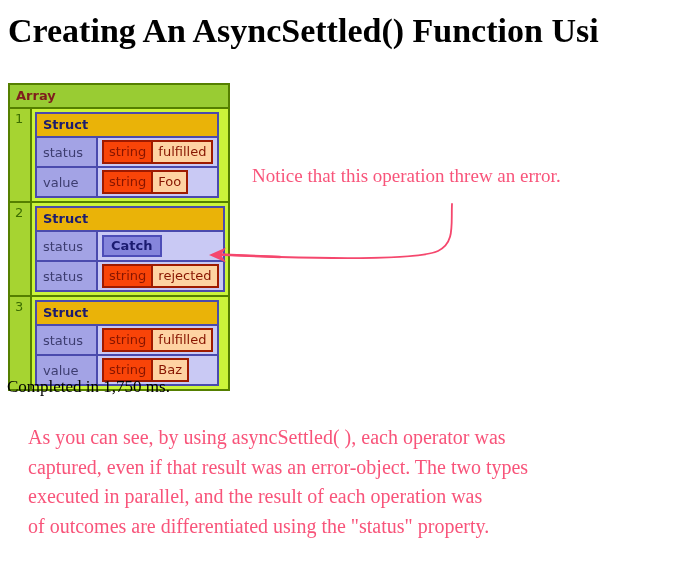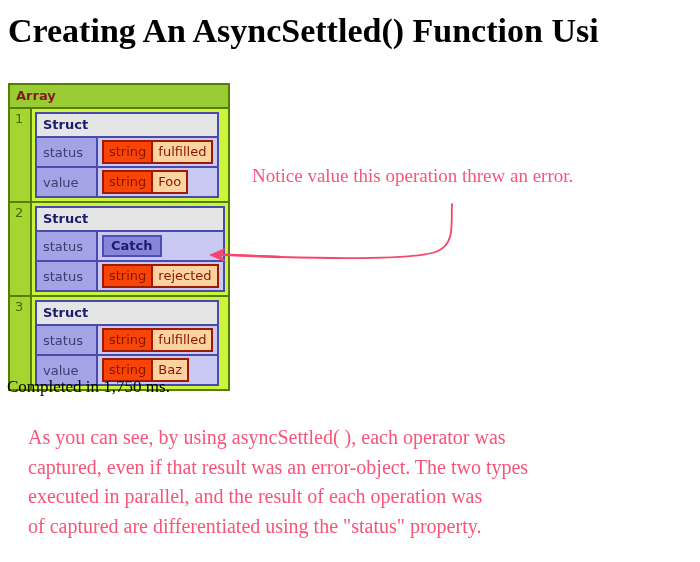--- a/index.html
+++ b/index.html
@@ -55,21 +55,21 @@
   table.struct {
     border-collapse: collapse;
     border: 2px solid #32329b;
     font-size: 13px;
   }
   table.struct td { border: 2px solid #4a4aad; }
   table.struct.w158 { min-width: 158px; }
   table.struct.w172 { min-width: 172px; }
 
   td.struct-header {
-    background: #e5e5e5;
+    background: #eab308;
     color: #1b1b70;
     font-weight: bold;
     padding: 3px 6px 4px 6px;
   }
   td.struct-key {
     background: #a3a3e5;
     color: #3d3d70;
     padding: 4px 6px;
     vertical-align: middle;
     min-width: 47px;
@@ -245,28 +245,28 @@
                 </td>
               </tr>
             </tbody>
           </table>
         </td>
       </tr>
     </tbody>
   </table>
 </div>
 
-<div class="annotation-text">Notice value this operation threw an error.</div>
+<div class="annotation-text">Notice that this operation threw an error.</div>
 
 <svg class="annotation-arrow-svg" width="270" height="80" viewBox="0 0 270 80">
   <path d="M 252 11 C 251 32, 255 50, 238 58 C 220 66, 150 66, 80 64 L 18 61.5" fill="none" stroke="#f5476d" stroke-width="1.8" stroke-linecap="round"></path>
   <path d="M 80 64 L 18 61.5" fill="none" stroke="#f5476d" stroke-width="2.6" stroke-linecap="round"></path>
   <polygon points="9,62 26,54.5 21,62 26,69.5" fill="#f5476d"></polygon>
 </svg>
 
 <div class="completed">Completed in 1,750 ms.</div>
 
 <div class="paragraph">
   <div>As you can see, by using asyncSettled( ), each operator was</div>
   <div>captured, even if that result was an error-object. The two types</div>
   <div>executed in parallel, and the result of each operation was</div>
-  <div>of captured are differentiated using the "status" property.</div>
+  <div>of outcomes are differentiated using the "status" property.</div>
 </div>
 
 </body></html>

